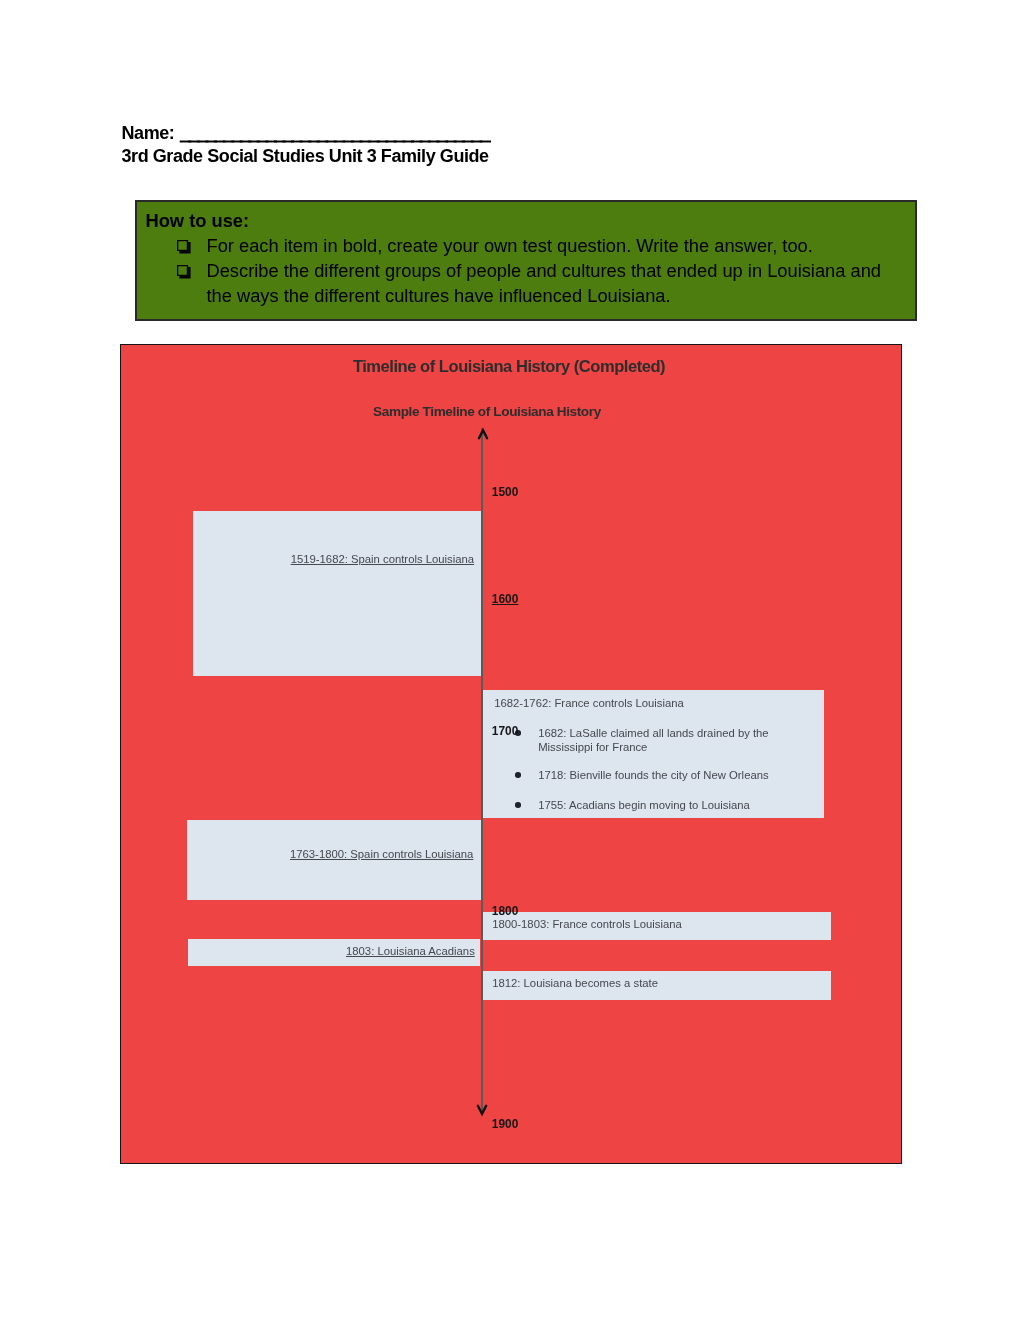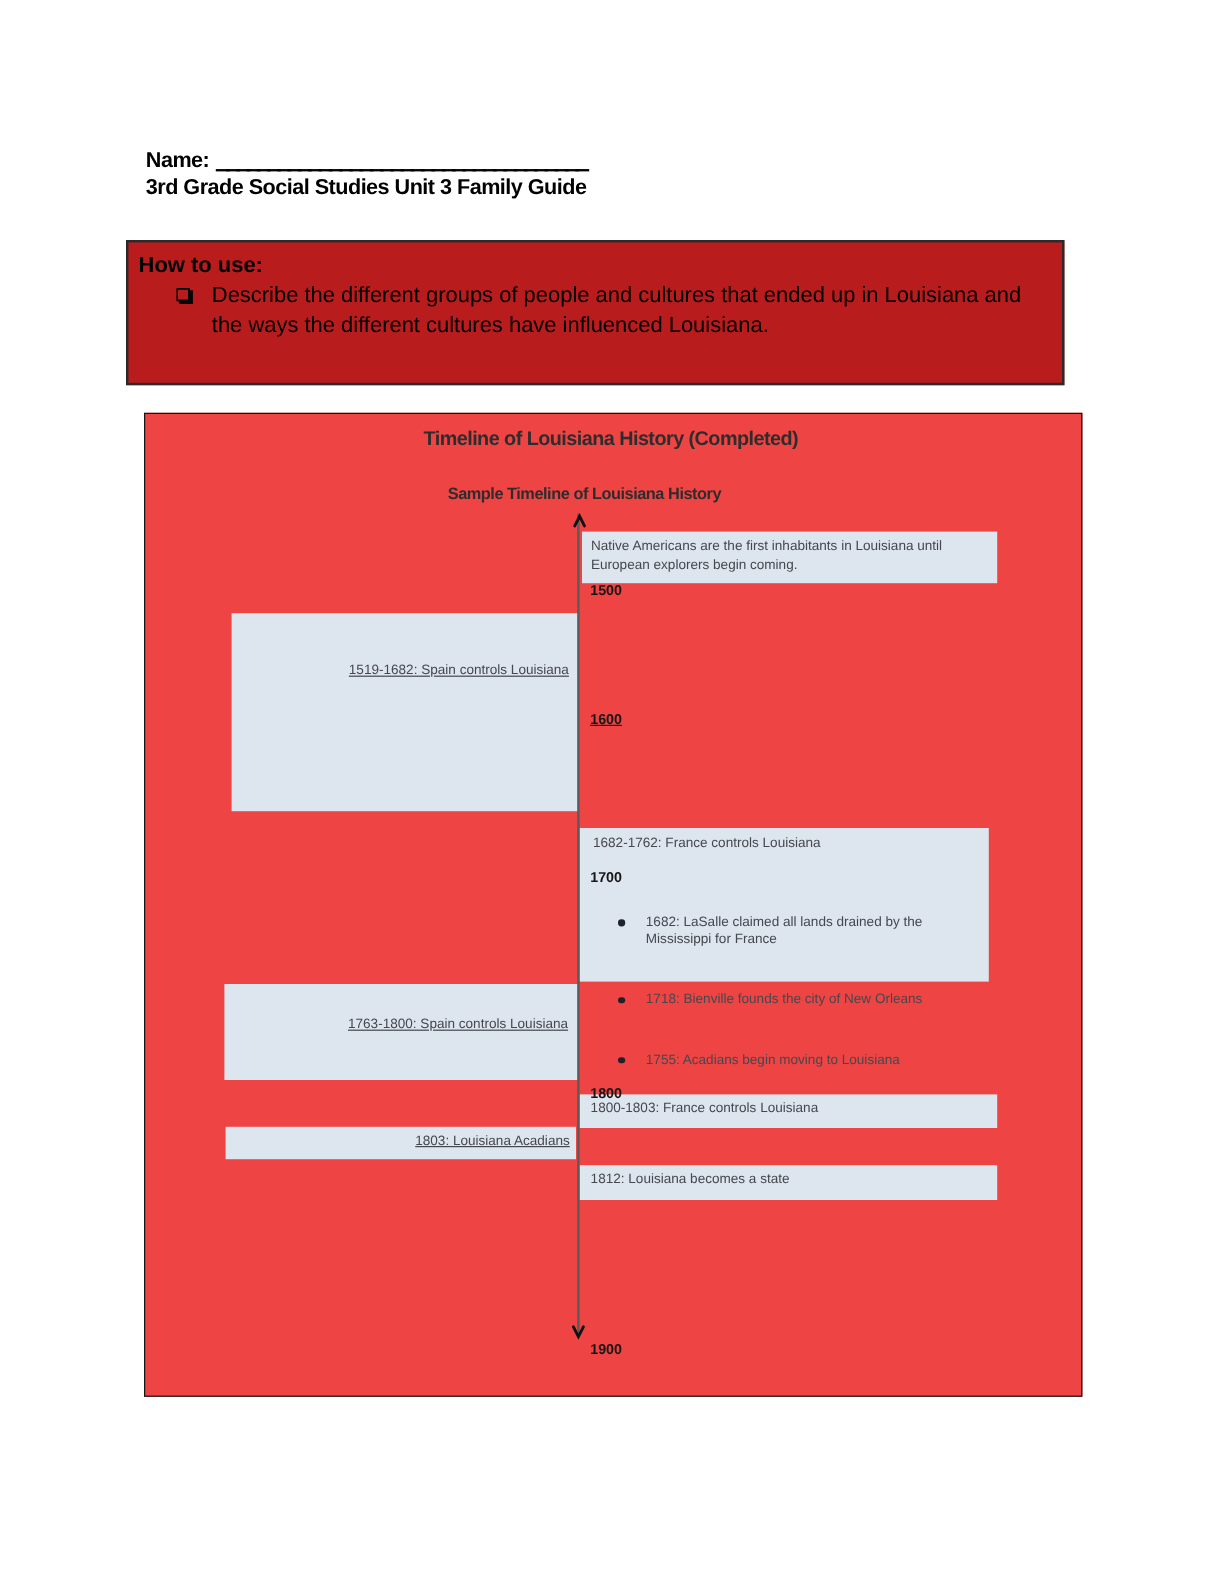--- a/index.html
+++ b/index.html
@@ -8,22 +8,22 @@
        font-family:"Liberation Sans",sans-serif;color:#000;}
   .page{position:absolute;left:0;top:0;width:1020px;height:1320px;background:#fff;}
 
   
   .hdr{position:absolute;left:121.5px;top:121.5px;width:790px;}
   .hdr .ln{font-weight:bold;font-size:18px;letter-spacing:-0.43px;line-height:23.6px;white-space:nowrap;}
   .hdr .ul{letter-spacing:-1.45px;-webkit-text-stroke:1.25px #000;color:#0f766e;
           position:relative;top:1.05px;left:1.6px;}
 
   
-  .howbox{position:absolute;left:105px;top:199.7px;width:782.3px;height:121.3px;
-          background:#b91c1c;border:2px solid #2a2a2a;box-sizing:border-box;}
+  .howbox{position:absolute;left:135px;top:199.7px;width:782.3px;height:121.3px;
+          background:#4d7c0f;border:2px solid #2a2a2a;box-sizing:border-box;}
   .how-title{position:absolute;left:8.5px;top:7.7px;font-weight:bold;font-size:18.3px;
              line-height:24.9px;}
   .how-list{position:absolute;left:40.5px;top:32.6px;width:706px;}
   .how-item{position:relative;padding-left:29px;font-size:18.3px;line-height:24.9px;}
   .how-bullet{position:absolute;left:0;top:0;width:14px;height:24.9px;}
   .how-bullet svg{position:absolute;left:-0.5px;top:6.2px;width:13.6px;height:13.4px;display:block;}
 
   
   .tlframe{position:absolute;left:119.8px;top:343.8px;width:782.6px;height:820.6px;
            border:1.7px solid #151515;box-sizing:border-box;background:#ef4444;
@@ -44,21 +44,21 @@
   .yr{position:absolute;font-weight:bold;font-size:11.9px;color:#161616;
       text-align:right;width:70px;left:327.5px;line-height:9px;}
 
   
   .box{position:absolute;background:#dde5ef;box-sizing:border-box;
        font-family:"Liberation Sans",sans-serif;color:#45484e;font-size:11.3px;
        line-height:16px;}
   .txt{position:absolute;}
   .txt.rt{text-align:right;text-decoration:underline;}
   .sublist{position:absolute;left:32.3px;top:35.5px;width:285px;line-height:14.3px;}
-  .sub{position:relative;padding-left:22.9px;margin-bottom:13.4px;margin-top:36px;}
+  .sub{position:relative;padding-left:22.9px;margin-bottom:13.4px;}
   .sub:nth-child(2){margin-bottom:16.0px;}
   .sub .dot{position:absolute;left:-0.2px;top:4.3px;width:5.6px;height:5.6px;
             border-radius:50%;background:#1e222a;}
 </style>
 </head>
 <body>
 
 <div class="page">
 
   <div class="hdr">
@@ -69,40 +69,38 @@
   <div class="howbox">
     <div class="how-title">How to use:</div>
     <div class="how-list">
       <div class="how-item">
         <span class="how-bullet">
             <svg viewBox="0 0 13.6 13.4">
               <path d="M11.1 2.1 H13.6 V13.4 H2.4 V11 H11.1 Z" fill="#050505"></path>
               <path d="M0 0 H11.1 V11 H0 Z M1.3 1.3 V9.7 H9.8 V1.3 Z" fill="#050505" fill-rule="evenodd"></path>
             </svg>
           </span>
+        <span>For each item in bold, create your own test question. Write the answer, too.</span>
       </div>
       <div class="how-item">
         <span class="how-bullet">
             <svg viewBox="0 0 13.6 13.4">
               <path d="M11.1 2.1 H13.6 V13.4 H2.4 V11 H11.1 Z" fill="#050505"></path>
               <path d="M0 0 H11.1 V11 H0 Z M1.3 1.3 V9.7 H9.8 V1.3 Z" fill="#050505" fill-rule="evenodd"></path>
             </svg>
           </span>
         <span>Describe the different groups of people and cultures that ended up in Louisiana and the ways the different cultures have influenced Louisiana.</span>
       </div>
     </div>
   </div>
 
   <div class="tlframe">
     <div class="tl-title">Timeline of Louisiana History (Completed)</div>
     <div class="tl-sub">Sample Timeline of Louisiana History</div>
 
-    <div class="box" style="left:363.90px;top:98.20px;width:346px;height:43.1px;">
-      <div class="txt" style="left:7.8px;top:4px;width:305px;">Native Americans are the first inhabitants in Louisiana until European explorers begin coming.</div>
-    </div>
 
     <div class="box" style="left:71.80px;top:166.10px;width:289.1px;height:165.6px;">
       <div class="txt rt" style="left:0;right:7.6px;top:39.7px;">1519-1682: Spain controls Louisiana</div>
     </div>
 
     <div class="box" style="left:362.20px;top:345.40px;width:341.5px;height:128px;">
       <div class="txt" style="left:11.2px;top:4.9px;">1682-1762: France controls Louisiana</div>
       <div class="sublist">
         <div class="sub"><span class="dot"></span><span>1682: LaSalle claimed all lands drained by the Mississippi for France</span></div>
         <div class="sub"><span class="dot"></span><span>1718: Bienville founds the city of New Orleans</span></div>

